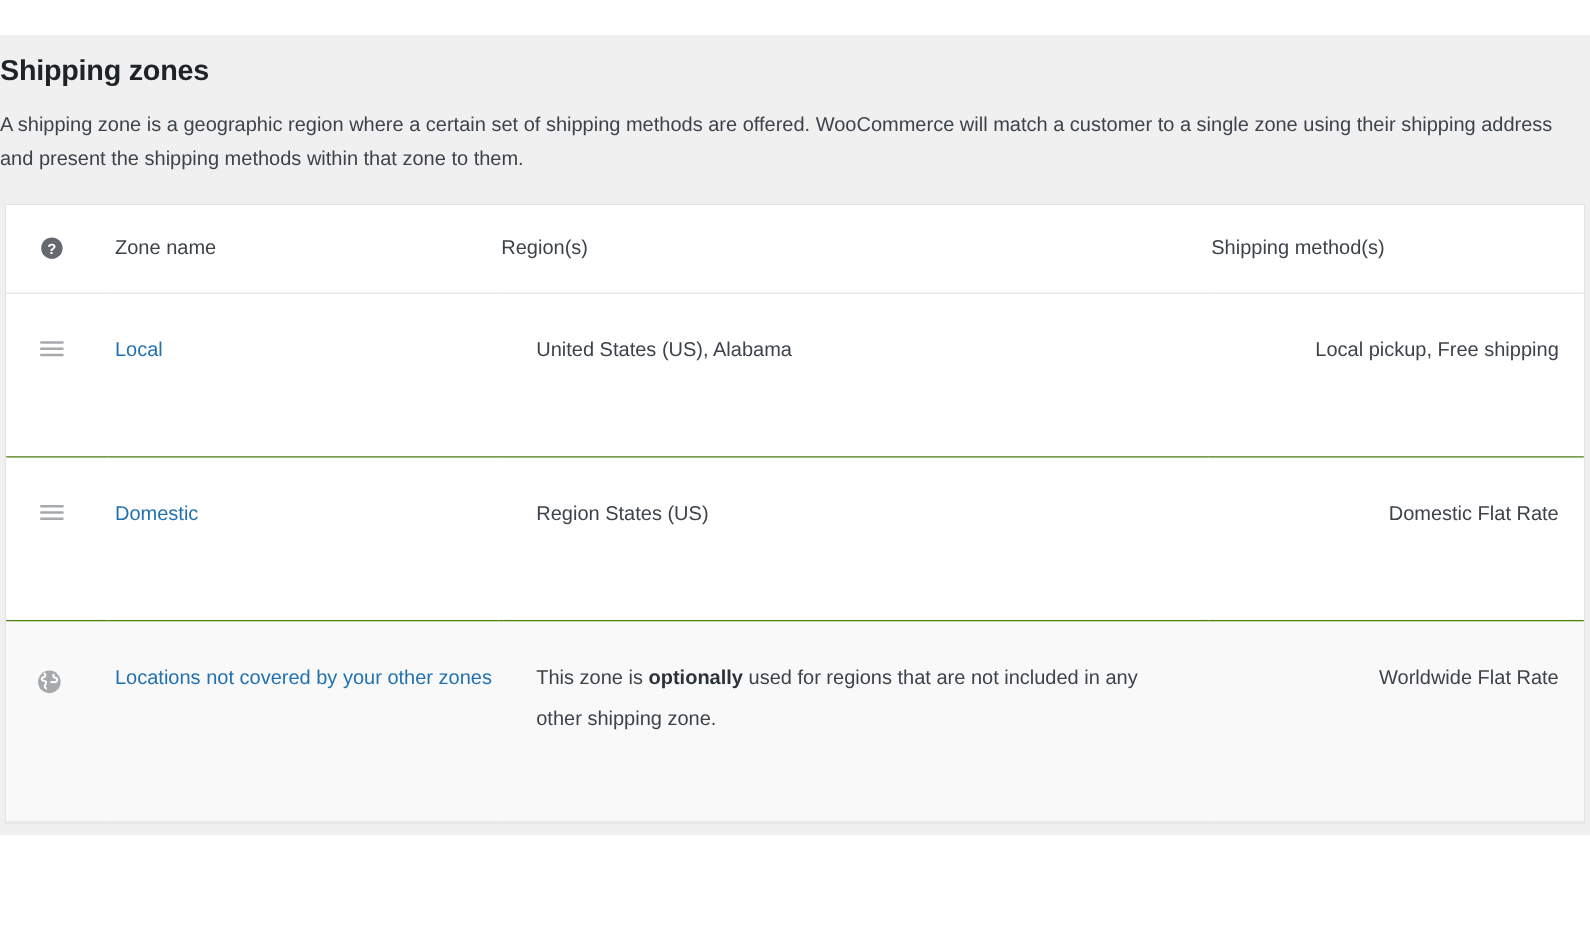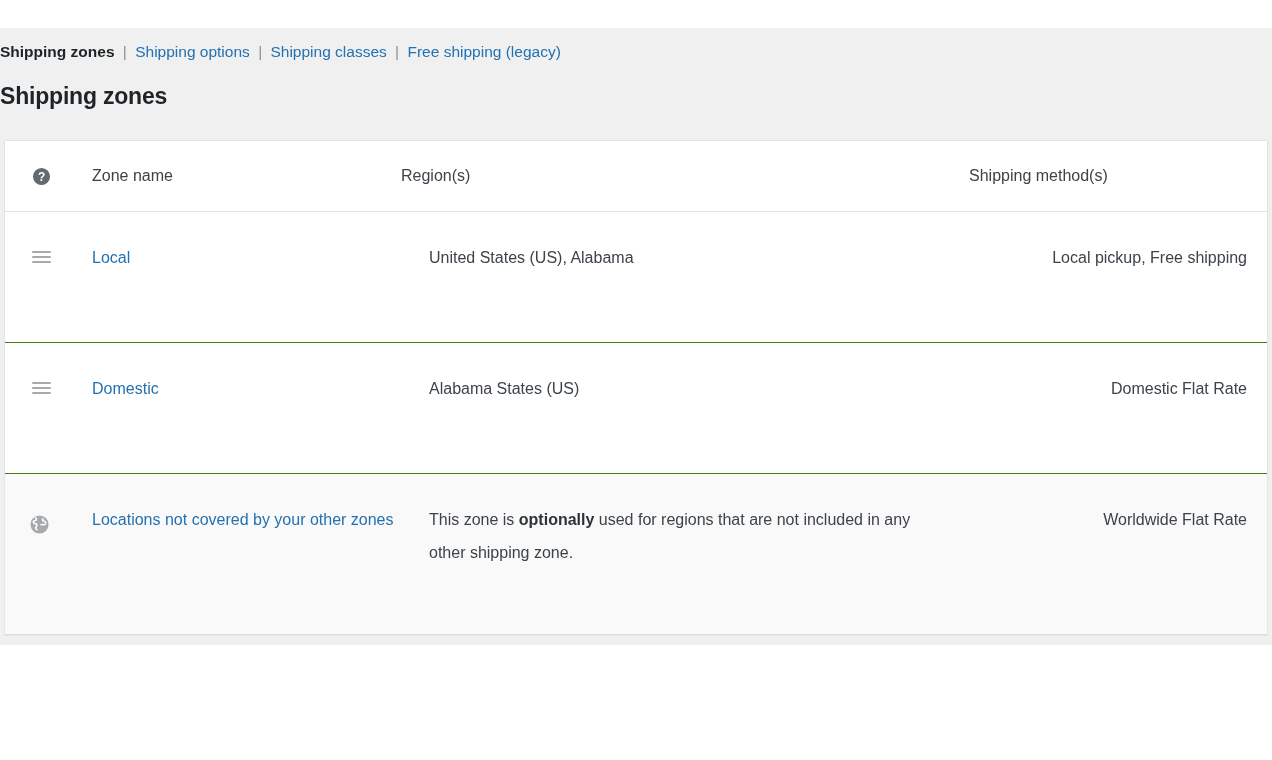--- a/index.html
+++ b/index.html
@@ -206,34 +206,26 @@
     background: #ffffff;
   }
 </style>
 </head>
 <body>
 
 <div class="top-strip"></div>
 
 <div class="page">
 
-  <div class="nav">
-    <span class="nav-item current">Shipping zones</span>
-    <span class="nav-sep">|</span>
-    <a class="nav-item link">Shipping options</a>
-    <span class="nav-sep">|</span>
-    <a class="nav-item link">Shipping classes</a>
-    <span class="nav-sep">|</span>
-    <a class="nav-item link">Free shipping (legacy)</a>
-  </div>
 
   <div class="title-row">
     <h1 class="page-title">Shipping zones</h1>
   </div>
 
+  <p class="intro">A shipping zone is a geographic region where a certain set of shipping methods are offered. WooCommerce will match a customer to a single zone using their shipping address and present the shipping methods within that zone to them.</p>
 
   <div class="table-wrap">
     <table class="zones">
       <colgroup>
         <col class="c-handle">
         <col class="c-name">
         <col class="c-region">
         <col class="c-method">
       </colgroup>
 
@@ -291,21 +283,21 @@
                 <span></span><span></span><span></span>
               </span>
             </span>
           </td>
           <td class="cell-name">
             <span class="cell-inner">
               <a class="zone-link">Domestic</a>
             </span>
           </td>
           <td class="cell-region">
-            <span class="cell-inner">Alabama States (US)</span>
+            <span class="cell-inner">Region States (US)</span>
           </td>
           <td class="cell-method">
             <span class="cell-inner">Domestic Flat Rate</span>
           </td>
         </tr>
 
         <tr class="zone-row rest-of-world">
           <td class="cell-handle">
             <span class="cell-inner">
               <span class="globe-icon">

